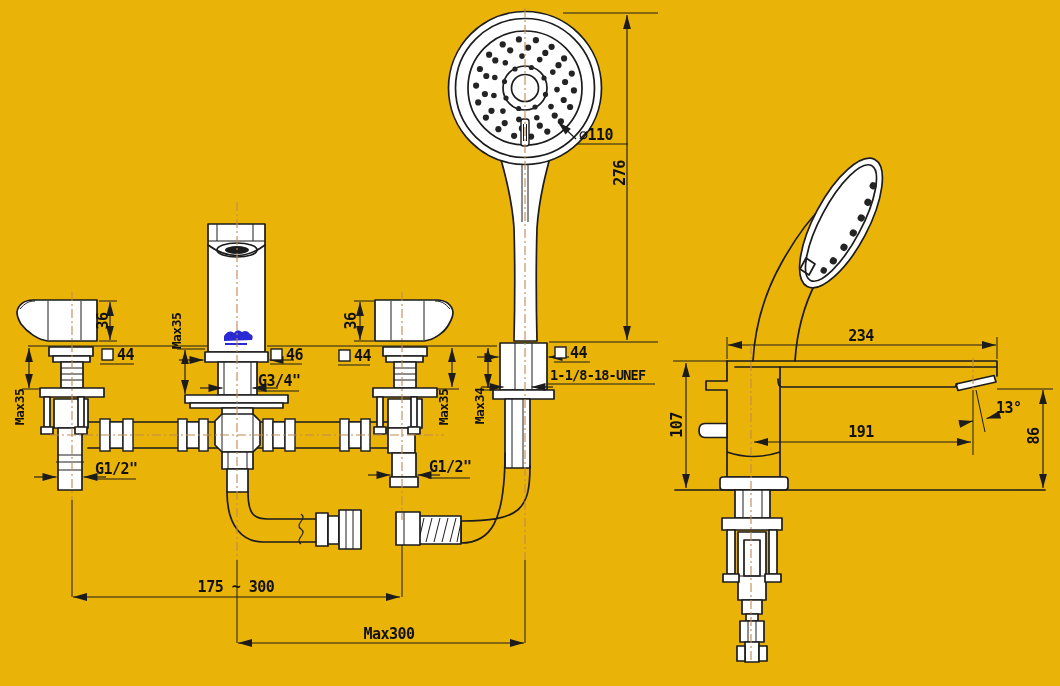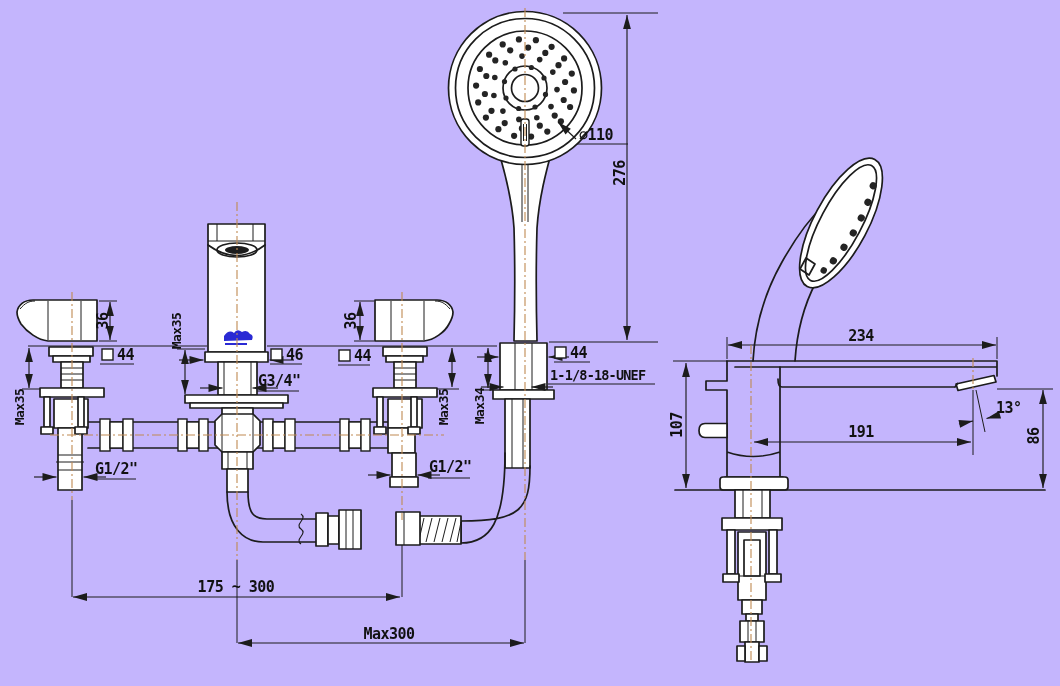--- a/index.html
+++ b/index.html
@@ -1,16 +1,16 @@
 <!DOCTYPE html>
 <html><head>
 <meta charset="utf-8">
 <style>
   html,body{margin:0;padding:0;background:#fff;}
-  .stage{width:1060px;height:686px;background:#c4b5fd;position:relative;overflow:hidden;
+  .stage{width:1060px;height:686px;background:#eab308;position:relative;overflow:hidden;
          font-family:"DejaVu Sans Mono",monospace;}
   svg{display:block}
   .o  {stroke:#1c1c1c;stroke-width:1.7;fill:none;stroke-linejoin:round;stroke-linecap:round;}
   .of {stroke:#1c1c1c;stroke-width:1.7;fill:#ffffff;stroke-linejoin:round;}
   .ofd{stroke:#1c1c1c;stroke-width:1.4;fill:#ffffff;}
   .d  {stroke:#1c1c1c;stroke-width:1.15;fill:none;}
   .x  {stroke:#1c1c1c;stroke-width:1;fill:none;}
   .cl {stroke:#c08a52;stroke-width:1.1;fill:none;stroke-dasharray:9 3 2 3;}
   .lab{font-family:"DejaVu Sans Mono",monospace;font-weight:bold;font-size:15px;fill:#111;letter-spacing:-0.5px;}
   .lab-s{font-family:"DejaVu Sans Mono",monospace;font-weight:bold;font-size:13px;fill:#111;letter-spacing:-0.5px;}

